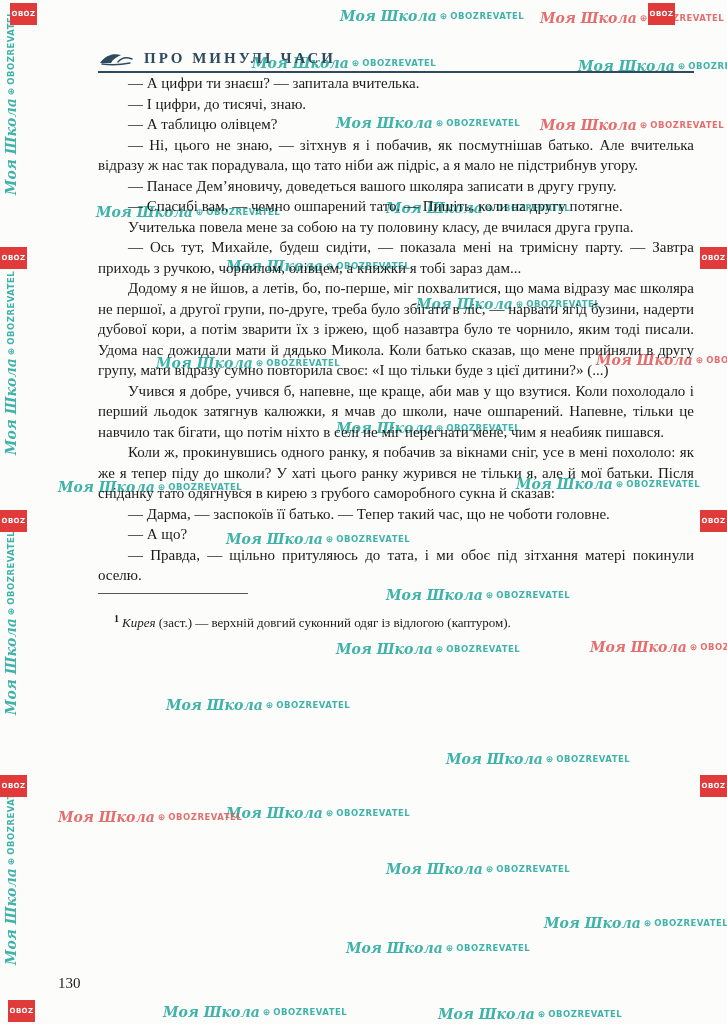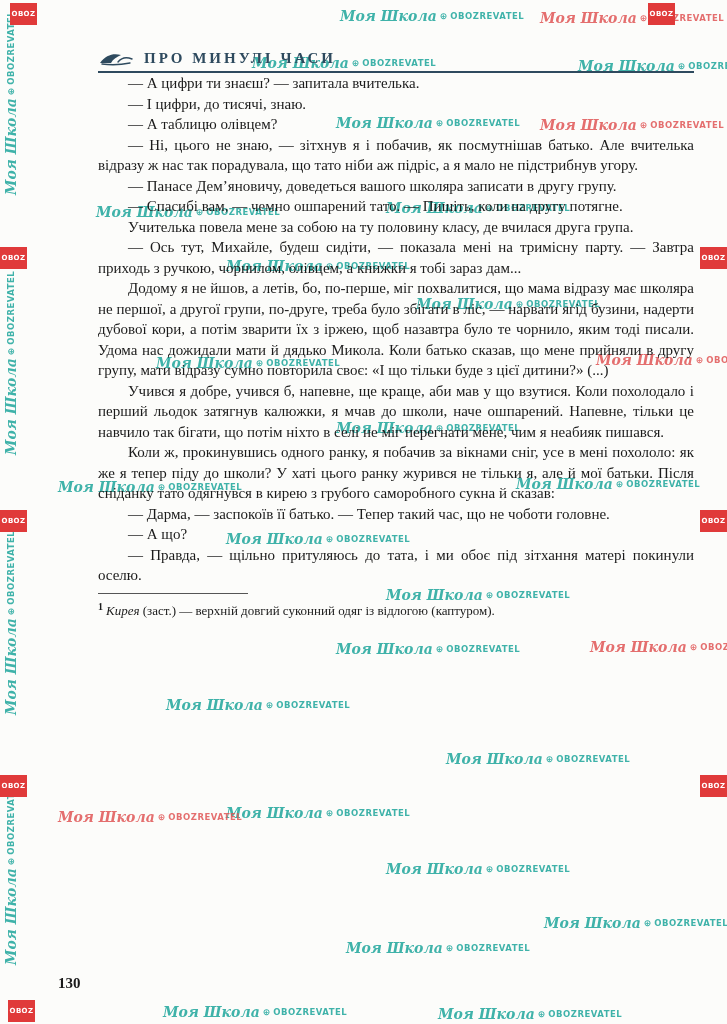--- a/index.html
+++ b/index.html
@@ -34,27 +34,27 @@
     font-size:15px;
     line-height:20.5px;
     text-align:justify;
   }
   .body-text p{margin:0;text-indent:30px;}
   .fn-rule{
     width:150px;height:1px;background:#555;
     margin:7px 0 4px 0;
   }
   .footnote{
-    font-size:13px;line-height:17px;margin:0;
+    font-size:13px;line-height:17px;margin:16px;
   }
   .footnote sup{font-weight:bold;margin-right:3px;font-size:10px;}
   .footnote i{font-style:italic;}
   .page-number{
     position:absolute;left:58px;bottom:32px;
-    font-size:15px;color:#1b1b1b;font-weight:bold;
+    font-size:15px;color:#1b1b1b;
   }
   
   .wm-layer{position:absolute;inset:0;pointer-events:none;}
   .wm{
     position:absolute;
     display:flex;align-items:center;gap:3px;
     white-space:nowrap;opacity:.85;
   }
   .wm .script{
     font-family:"DejaVu Serif", serif;

